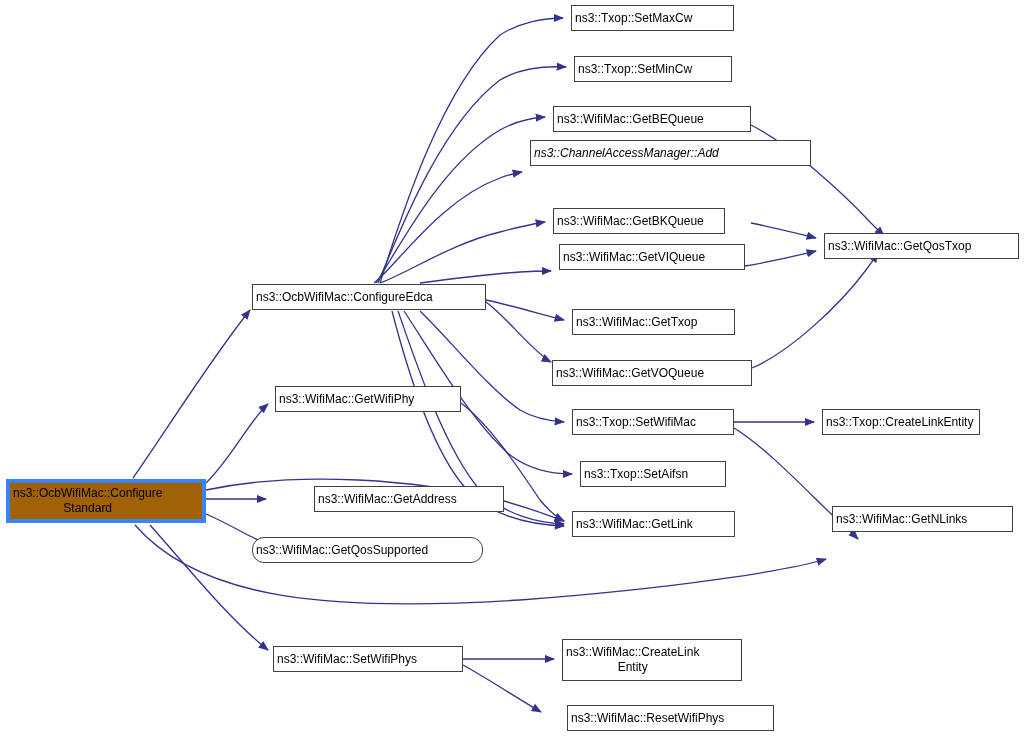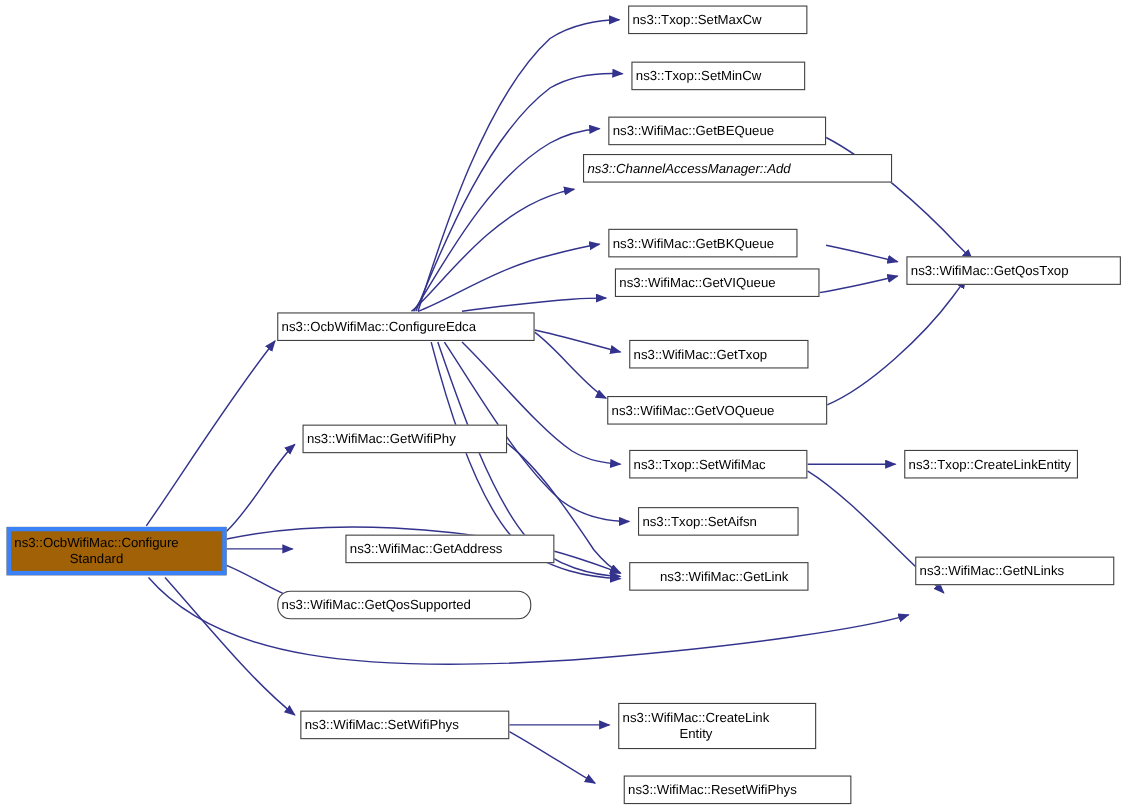--- a/index.html
+++ b/index.html
@@ -101,21 +101,21 @@
       <div class="node" style="left: 571px; top: 5px; width: 163px; height: 26px;"><span class="label">ns3::Txop::SetMaxCw</span></div>
       <div class="node" style="left: 574px; top: 56px; width: 158px; height: 26px;"><span class="label">ns3::Txop::SetMinCw</span></div>
       <div class="node" style="left: 553px; top: 106px; width: 198px; height: 26px;"><span class="label">ns3::WifiMac::GetBEQueue</span></div>
       <div class="node" style="left: 530px; top: 140px; width: 281px; height: 26px; font-style: italic;"><span class="label">ns3::ChannelAccessManager::Add</span></div>
       <div class="node" style="left: 553px; top: 208px; width: 172px; height: 26px;"><span class="label">ns3::WifiMac::GetBKQueue</span></div>
       <div class="node" style="left: 559px; top: 244px; width: 186px; height: 26px;"><span class="label">ns3::WifiMac::GetVIQueue</span></div>
       <div class="node" style="left: 572px; top: 309px; width: 163px; height: 26px;"><span class="label">ns3::WifiMac::GetTxop</span></div>
       <div class="node" style="left: 552px; top: 360px; width: 200px; height: 26px;"><span class="label">ns3::WifiMac::GetVOQueue</span></div>
       <div class="node" style="left: 572px; top: 409px; width: 162px; height: 26px;"><span class="label">ns3::Txop::SetWifiMac</span></div>
       <div class="node" style="left: 580px; top: 461px; width: 146px; height: 26px;"><span class="label">ns3::Txop::SetAifsn</span></div>
-      <div class="node" style="left: 572px; top: 511px; width: 163px; height: 26px; padding-left: 24px;"><span class="label">ns3::WifiMac::GetLink</span></div>
+      <div class="node" style="left: 572px; top: 511px; width: 163px; height: 26px;"><span class="label">ns3::WifiMac::GetLink</span></div>
       <div class="node" style="left: 562px; top: 639px; width: 180px; height: 42px;"><span class="label">ns3::WifiMac::CreateLink
 Entity</span></div>
       <div class="node" style="left: 549px; top: 705px; width: 207px; height: 26px; margin-left: 18px;"><span class="label">ns3::WifiMac::ResetWifiPhys</span></div>
       <div class="node" style="left: 824px; top: 233px; width: 195px; height: 26px;"><span class="label">ns3::WifiMac::GetQosTxop</span></div>
       <div class="node" style="left: 822px; top: 409px; width: 158px; height: 26px;"><span class="label">ns3::Txop::CreateLinkEntity</span></div>
       <div class="node" style="left: 832px; top: 506px; width: 181px; height: 26px;"><span class="label">ns3::WifiMac::GetNLinks</span></div>
     </div>
 </div>
 
 </body></html>

